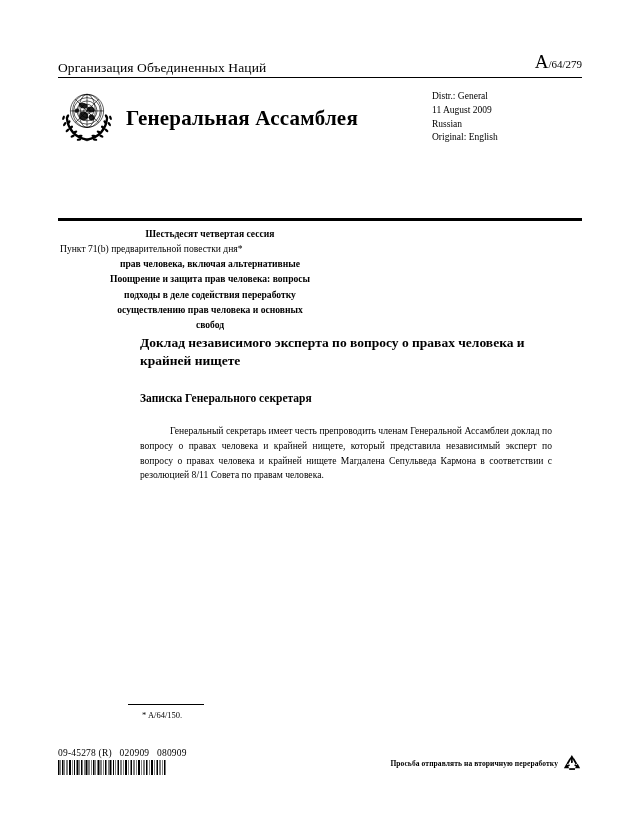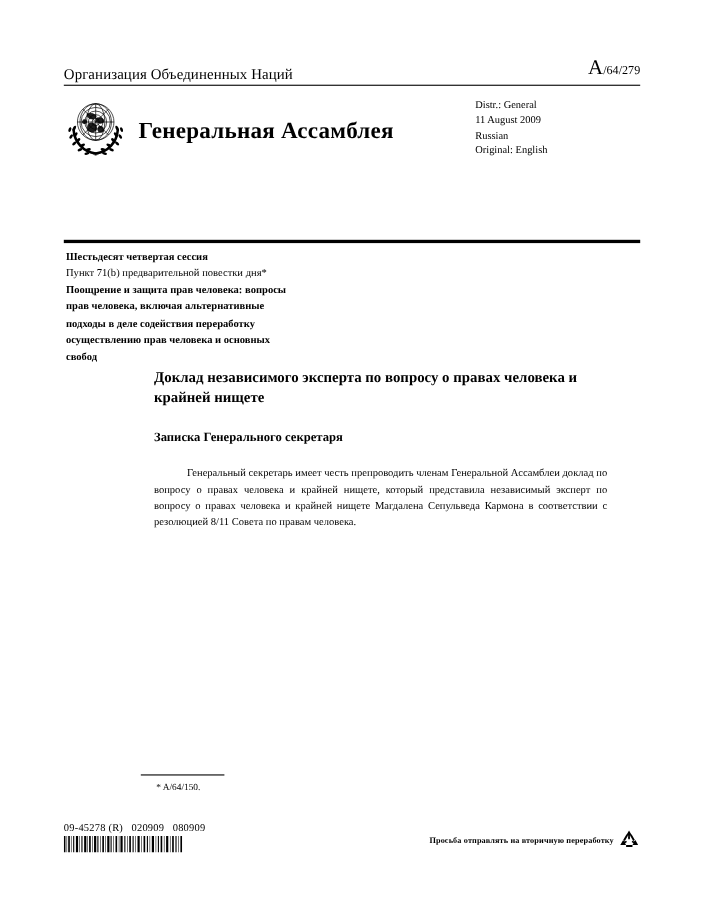--- a/index.html
+++ b/index.html
@@ -95,21 +95,21 @@
   }
   
   .session-block {
     position: absolute;
     left: 60px;
     top: 226px;
     width: 300px;
     font-size: 9.6px;
     line-height: 1.58;
   }
-  .session-block .b { font-weight: bold; }
+  .session-block .b { font-weight: bold; text-align: center; }
   
   .content {
     position: absolute;
     left: 140px;
     top: 334px;
     width: 412px;
   }
   .report-title {
     font-size: 13.5px;
     font-weight: bold;
@@ -271,22 +271,22 @@
       </div>
 
     </div>
   </div>
 
   <div class="rule-thick"></div>
 
   <div class="session-block">
     <div class="b">Шестьдесят четвертая сессия</div>
     <div>Пункт 71(b) предварительной повестки дня*</div>
+    <div class="b">прав человека, включая альтернативные</div>
     <div class="b">Поощрение и защита прав человека: вопросы</div>
-    <div class="b">прав человека, включая альтернативные</div>
     <div class="b">подходы в деле содействия переработку</div>
     <div class="b">осуществлению прав человека и основных</div>
     <div class="b">свобод</div>
   </div>
 
   <div class="content">
     <h1 class="report-title">Доклад независимого эксперта по вопросу о правах человека и крайней нищете</h1>
     <h2 class="note-title">Записка Генерального секретаря</h2>
     <p class="body-para">Генеральный секретарь имеет честь препроводить членам Генеральной Ассамблеи доклад по вопросу о правах человека и крайней нищете, который представила независимый эксперт по вопросу о правах человека и крайней нищете Магдалена Сепульведа Кармона в соответствии с резолюцией 8/11 Совета по правам человека.</p>
   </div>

